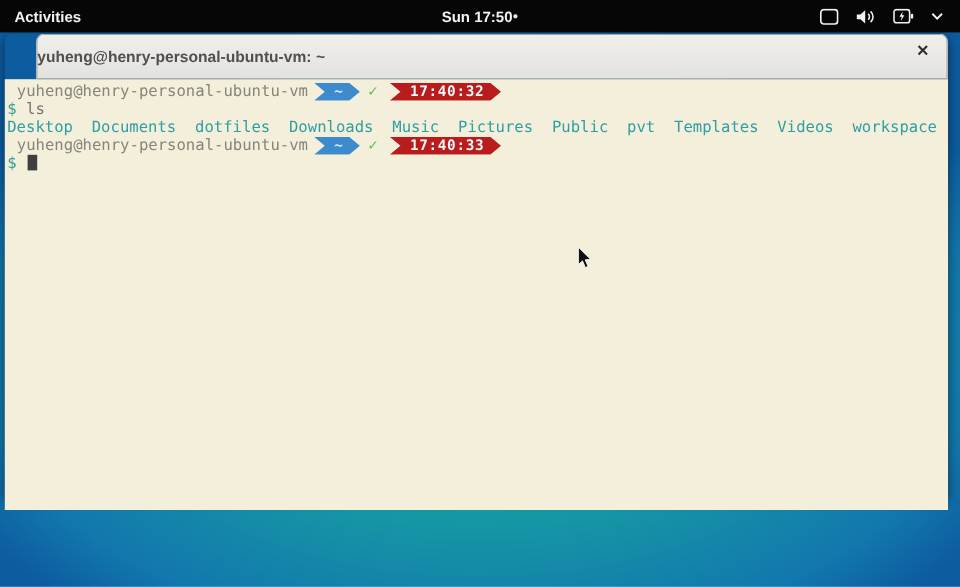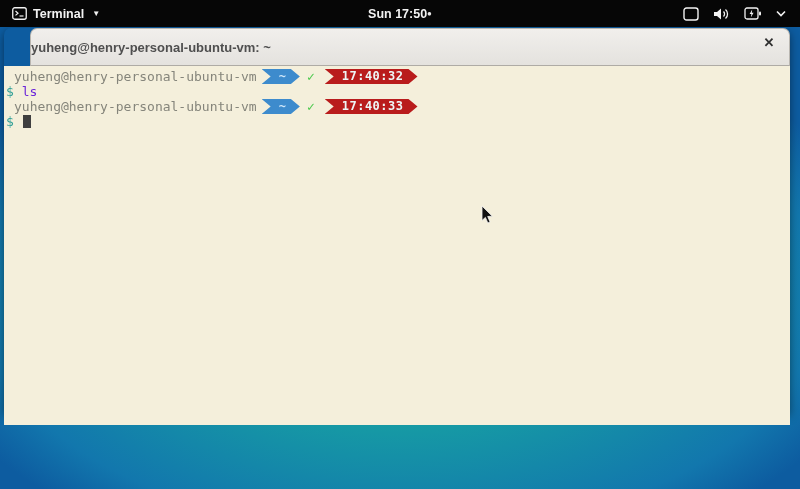--- a/index.html
+++ b/index.html
@@ -69,44 +69,36 @@
     display:inline-flex; align-items:center; justify-content:center;
     height:15px; font-size:12px; font-weight:700;
     clip-path:polygon(0 0, calc(100% - 9px) 0, 100% 50%, calc(100% - 9px) 100%, 0 100%, 9px 50%);
     padding:0 14px 0 17px; margin-left:5px;
   }
   .pl-blue { background:#3d8bcd; color:#cfe7fa; }
   .pl-dark { background:#b91c1c; color:#eef6f6; letter-spacing:0.5px; }
   .check { color:#4ec94e; font-weight:700; font-size:13px; margin:0 5px 0 7px; }
 
   .dollar { color:#31a097; }
-  .cmd { color:#6d28d9; }
+  .cmd { color:#737373; }
   .dirs { color:#2e9fa3; }
   .cursor-block {
     display:inline-block; width:8px; height:13px; background:#3f3f3f;
     vertical-align:-2px; margin-left:1px;
   }
 
   .mouse { position:absolute; left:481px; top:206px; z-index:9; pointer-events:none; }
 </style>
 </head>
 <body>
 
 <div class="topbar">
   <div class="tb-left">
     <div class="tb-item">
-      <span class="term-app-icon">
-        <svg width="15" height="13" viewBox="0 0 15 13">
-          <rect x="0.75" y="0.75" width="13.5" height="11.5" rx="2" fill="none" stroke="#f2f2f2" stroke-width="1.3"></rect>
-          <path d="M3.5 4 L6 6.2 L3.5 8.4" fill="none" stroke="#f2f2f2" stroke-width="1.2"></path>
-          <line x1="7.5" y1="9" x2="11.5" y2="9" stroke="#f2f2f2" stroke-width="1.2"></line>
-        </svg>
-      </span>
-      <span>Terminal</span>
-      <span class="caret">▼</span>
+      <span>Activities</span>
     </div>
   </div>
 
   <div class="tb-center">
     <span>Sun 17:50</span>
     <span class="notif-dot">●</span>
   </div>
 
   <div class="tb-right">
     <span>
@@ -151,20 +143,21 @@
         <span>~</span>
       </span>
       <span class="check">✓</span>
       <span class="pl-seg pl-dark">
         <span>17:40:32</span>
       </span>
     </div>
 
     <div class="line textline"><span class="dollar">$</span><span> </span><span class="cmd">ls</span></div>
 
+    <div class="line textline"><span class="dirs">Desktop  Documents  dotfiles  Downloads  Music  Pictures  Public  pvt  Templates  Videos  workspace</span></div>
 
     <div class="line">
       <span class="lead-space"></span>
       <span class="user">yuheng@henry-personal-ubuntu-vm</span>
       <span class="pl-seg pl-blue">
         <span>~</span>
       </span>
       <span class="check">✓</span>
       <span class="pl-seg pl-dark">
         <span>17:40:33</span>

